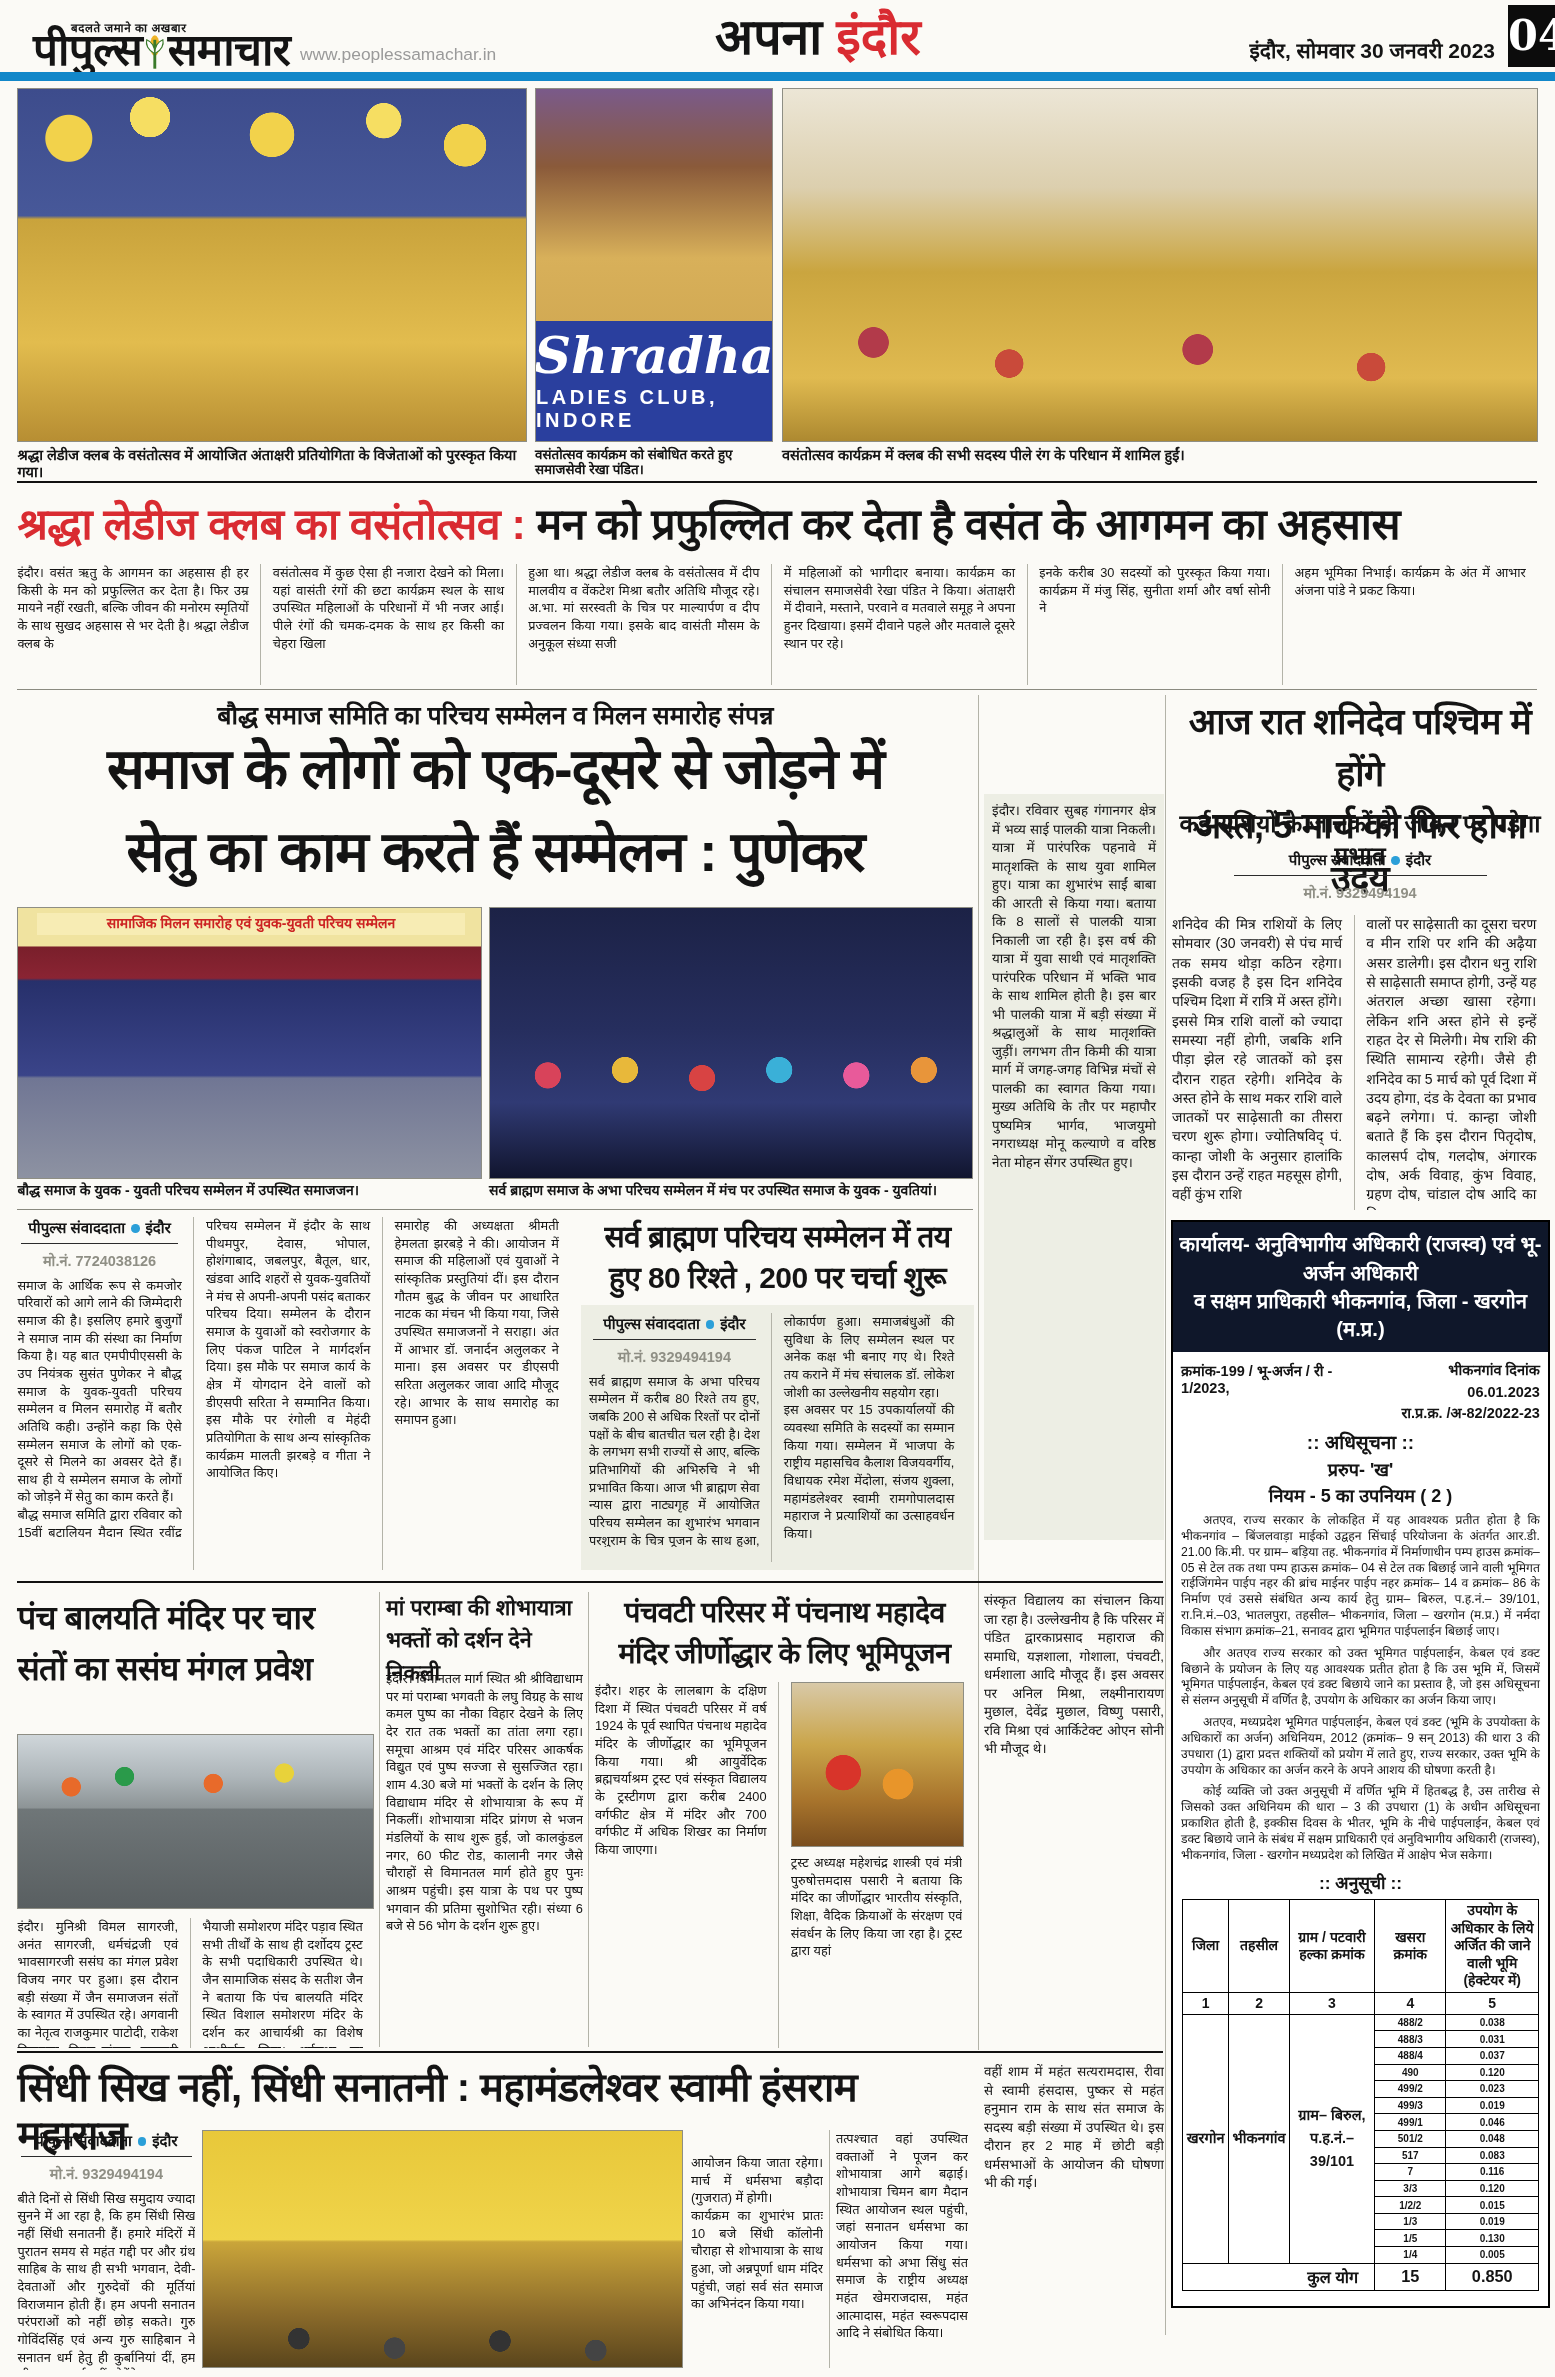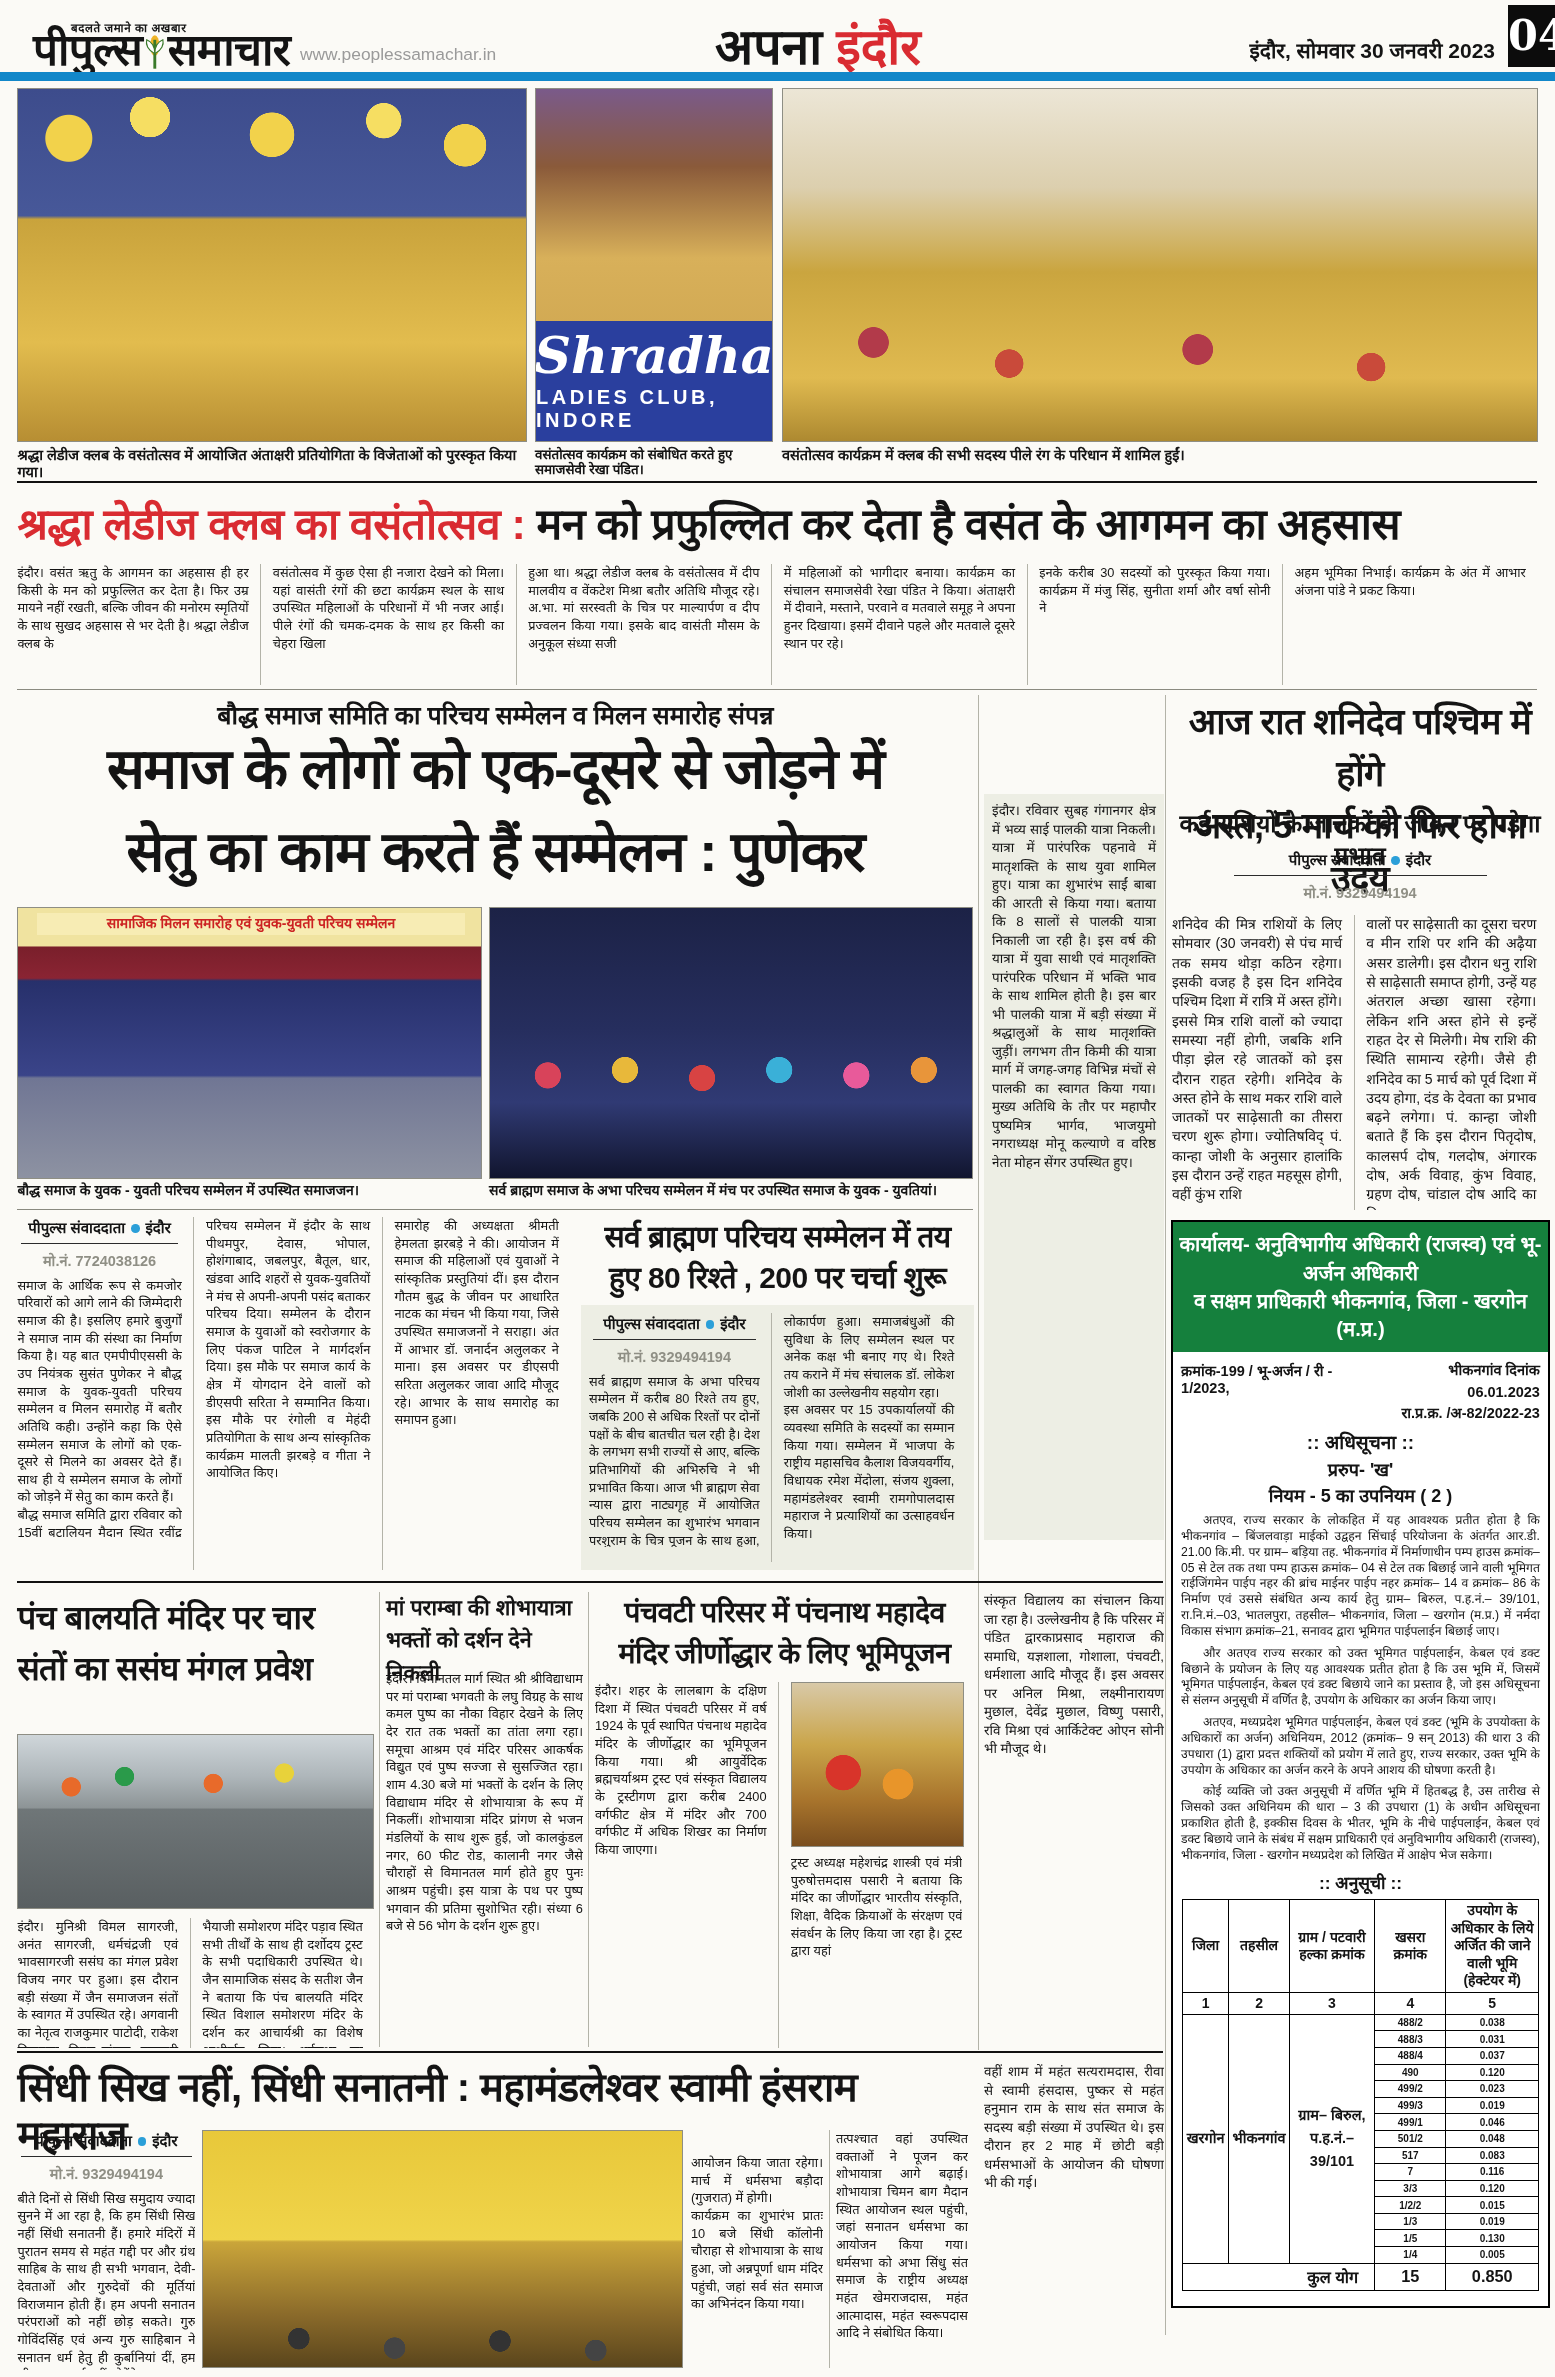--- a/index.html
+++ b/index.html
@@ -44,21 +44,21 @@
   .cols.ruled>div+div{border-left:0.6px solid #b3b3a8;padding-left:11.6px;}
   .cols.ruled>div{padding-right:11.6px;}
   .graybox{background:#edeee4;}
   
   .byline{text-align:center;font-weight:bold;font-size:15px;}
   .byline .line{border-bottom:1.2px solid #2b2b2b;padding-bottom:5.8px;margin:0 3.5px 5.8px 3.5px;}
   .dot{display:inline-block;width:8.7px;height:8.7px;border-radius:50%;background:#2b9fd8;margin:0 5.8px 1.2px 5.8px;vertical-align:middle;}
   .phone{color:#8f8f85;font-weight:bold;font-size:14.5px;text-align:center;margin-bottom:7px;}
   
   .notice{border:2.3px solid #000;background:#fff;}
-  .notice-head{background:#15803d;color:#fff;text-align:center;font-weight:bold;font-size:20.3px;line-height:1.4;padding:8.1px 4.6px;}
+  .notice-head{background:#0f172a;color:#fff;text-align:center;font-weight:bold;font-size:20.3px;line-height:1.4;padding:8.1px 4.6px;}
   .nmeta{display:flex;justify-content:space-between;padding:8.1px 8.1px 0 8.1px;font-weight:bold;font-size:14.5px;}
   .nmeta .r{text-align:right;line-height:1.5;}
   .ncenter{text-align:center;font-weight:bold;}
   .ntitle{font-size:19px;margin-top:3.5px;}
   .nform{font-size:18px;margin-top:2.3px;}
   .nrule{font-size:18px;margin-top:2.3px;}
   .npara{font-size:12.2px;line-height:1.3;text-align:justify;padding:0 8.1px;margin-top:5.8px;text-indent:22px;}
   .nsched{font-size:17.4px;margin:7px 0 4.6px 0;}
   table.kh{border-collapse:collapse;width:357px;margin:0 auto;}
   table.kh th,table.kh td{border:1.2px solid #000;text-align:center;font-weight:bold;padding:2.3px 1.7px;}
@@ -124,21 +124,21 @@
   <div class="abs tagline" style="left:71px;top:20px;">बदलते जमाने का अखबार</div>
   <div class="abs masthead" style="left:33px;top:28px;">
     <span>पीपुल्स</span><span class="leaf"><svg viewBox="0 0 44 64" width="25.6" height="37">
           <ellipse cx="22" cy="20" rx="8" ry="18" fill="#f0b428"></ellipse>
           <path d="M22 10 L22 60" stroke="#3a7a2a" stroke-width="5"></path>
           <path d="M22 34 C10 28 6 18 8 10 C18 14 22 22 22 34Z" fill="#ffffff" stroke="#3a7a2a" stroke-width="2"></path>
           <path d="M22 34 C34 28 38 18 36 10 C26 14 22 22 22 34Z" fill="#ffffff" stroke="#3a7a2a" stroke-width="2"></path>
         </svg></span><span>समाचार</span>
   </div>
   <div class="abs url" style="left:300px;top:44px;">www.peoplessamachar.in</div>
-  <div class="abs edition" style="left:715px;top:22px;">
+  <div class="abs edition" style="left:715px;top:12px;">
     <span>अपना</span>
     <span class="red">इंदौर</span>
   </div>
   <div class="abs dateline" style="right:60px;top:36px;">इंदौर, सोमवार 30 जनवरी 2023</div>
   <div class="abs pagebox" style="left:1508px;top:4.6px;width:48px;height:62px;">04</div>
   <div class="abs bluebar" style="left:0;top:72px;width:1555px;height:8.7px;"></div>
 
   <div class="abs photo ph1" style="left:17.4px;top:88px;width:510px;height:354px;"></div>
   <div class="abs photo ph2" style="left:535px;top:88px;width:238px;height:354px;">
     <div class="banner">

